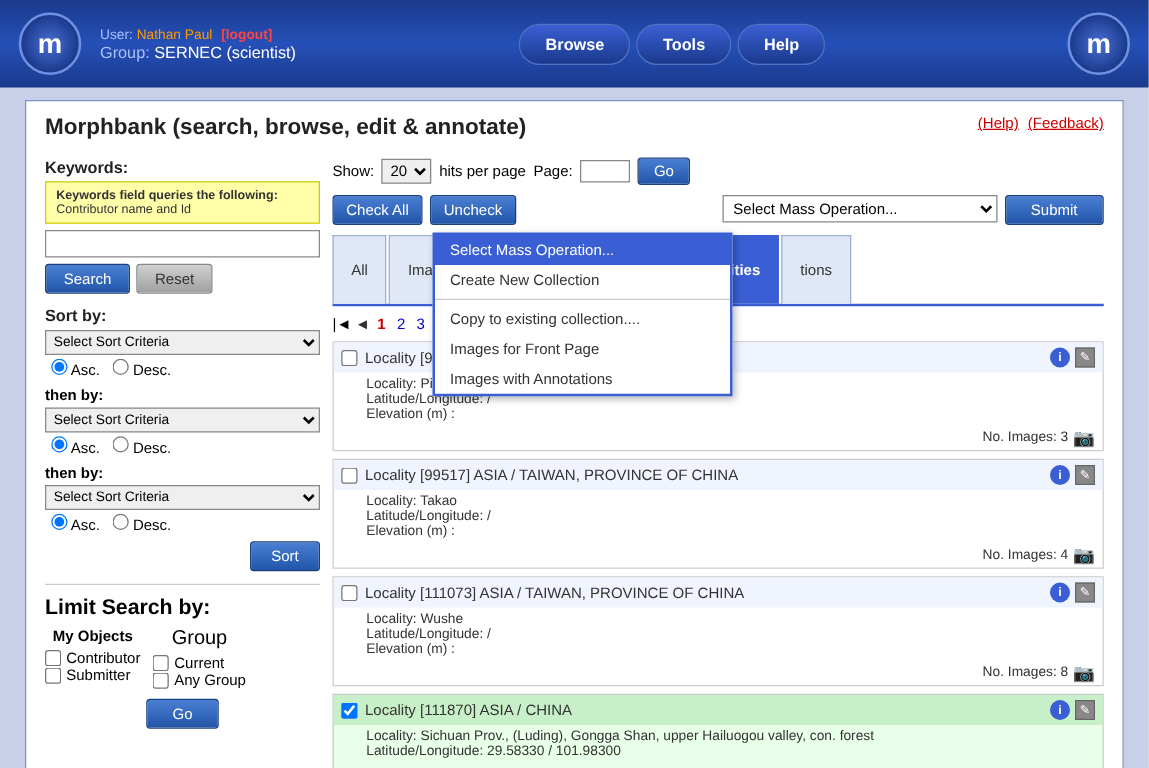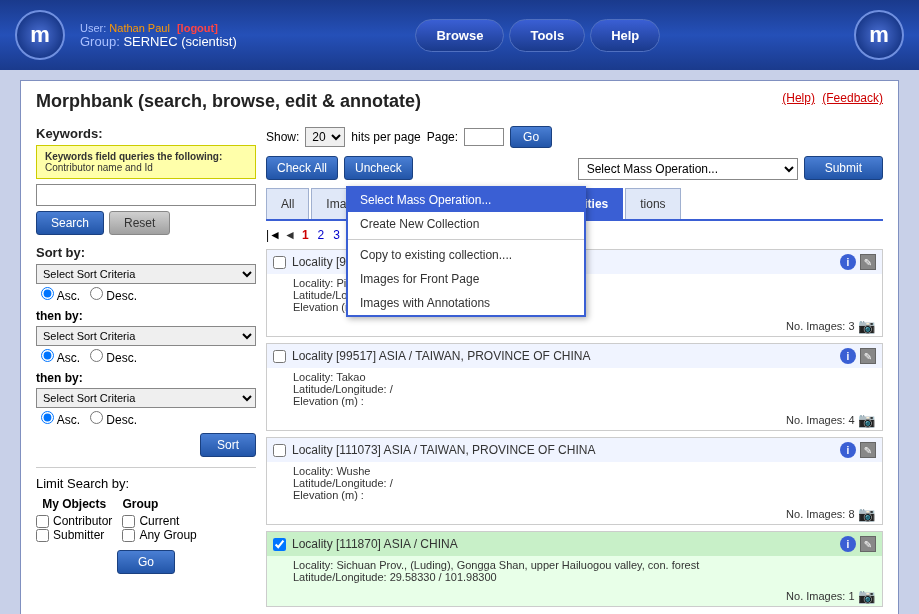--- a/index.html
+++ b/index.html
@@ -31,41 +31,41 @@
     .sidebar-section h3 { font-size: 13px; font-weight: bold; color: #222; margin-bottom: 4px; }
     .keywords-input { width: 100%; border: 1px solid #888; padding: 3px; font-size: 12px; margin-bottom: 5px; }
     .btn-row { display: flex; gap: 5px; }
     .btn-blue { background: linear-gradient(180deg, #4a7fd4 0%, #2255a8 100%); color: #fff; border: 1px solid #1a4080; padding: 4px 14px; cursor: pointer; font-size: 12px; border-radius: 3px; }
     .btn-gray { background: linear-gradient(180deg, #d0d0d0 0%, #a0a0a0 100%); color: #333; border: 1px solid #888; padding: 4px 14px; cursor: pointer; font-size: 12px; border-radius: 3px; }
     .sort-select { width: 100%; border: 1px solid #888; font-size: 11px; padding: 2px; }
     .radio-row { display: flex; gap: 10px; align-items: flex-end; margin: 3px 0 6px 5px; font-size: 12px; }
     .sort-btn-row { display: flex; justify-content: flex-end; }
     .sort-btn { background: linear-gradient(180deg, #4a7fd4 0%, #2255a8 100%); color: #fff; border: 1px solid #1a4080; padding: 4px 16px; cursor: pointer; font-size: 12px; border-radius: 3px; }
     .limit-section { border-top: 1px solid #ccc; padding-top: 8px; }
-    .limit-section h3 { font-size: 13px; font-weight: normal; margin-bottom: 6px; }
+    .limit-section h3 { font-size: 17px; font-weight: bold; margin-bottom: 6px; }
     .limit-row { display: flex; align-items: center; gap: 4px; }
     .go-btn-row { margin-top: 8px; display: flex; justify-content: center; }
     .go-btn { background: linear-gradient(180deg, #4a7fd4 0%, #2255a8 100%); color: #fff; border: 1px solid #1a4080; padding: 4px 20px; cursor: pointer; font-size: 12px; border-radius: 3px; }
 
     
     .main-panel { flex: 1; }
     .show-row { display: flex; align-items: center; gap: 6px; font-size: 12px; margin-bottom: 8px; }
     .show-select { border: 1px solid #888; font-size: 12px; padding: 1px 2px; }
     .page-input { border: 1px solid #888; width: 40px; font-size: 12px; padding: 1px 3px; }
     .go-btn-inline { background: linear-gradient(180deg, #4a7fd4 0%, #2255a8 100%); color: #fff; border: 1px solid #1a4080; padding: 3px 12px; cursor: pointer; font-size: 12px; border-radius: 3px; }
 
     
-    .actions-row { display: flex; align-items: flex-end; gap: 6px; margin-bottom: 8px; position: relative; }
+    .actions-row { display: flex; align-items: flex-start; gap: 6px; margin-bottom: 8px; position: relative; }
     .check-btn { background: linear-gradient(180deg, #4a7fd4 0%, #2255a8 100%); color: #fff; border: 1px solid #1a4080; padding: 4px 10px; cursor: pointer; font-size: 12px; border-radius: 3px; }
     .mass-op-select { border: 1px solid #888; font-size: 12px; padding: 2px 4px; width: 220px; background: #fff; }
     .submit-btn { background: linear-gradient(180deg, #4a7fd4 0%, #2255a8 100%); color: #fff; border: 1px solid #1a4080; padding: 4px 20px; cursor: pointer; font-size: 12px; border-radius: 3px; }
 
     
     .tabs-row { display: flex; border-bottom: 2px solid #3a5fd4; margin-bottom: 6px; }
-    .tab { padding: 8px 14px; cursor: pointer; font-size: 12px; background: #e0e8f8; border: 1px solid #a0b0d0; border-bottom: none; margin-right: 2px; color: #333; }
+    .tab { padding: 20px 14px; cursor: pointer; font-size: 12px; background: #e0e8f8; border: 1px solid #a0b0d0; border-bottom: none; margin-right: 2px; color: #333; }
     .tab.active { background: #3a5fd4; color: #fff; font-weight: bold; border-color: #3a5fd4; }
 
     
     .pagination { display: flex; align-items: center; gap: 3px; font-size: 12px; margin-bottom: 6px; }
     .page-link { color: #0000cc; cursor: pointer; padding: 1px 3px; font-size: 12px; }
     .page-link.current { color: #cc0000; font-weight: bold; }
     .page-nav { color: #333; cursor: pointer; }
     .page-info { color: #333; margin-left: 5px; }
 
     
@@ -178,21 +178,21 @@
             <div class="limit-row">
               <input type="checkbox" style="">
               <span>Contributor</span>
             </div>
             <div class="limit-row">
               <input type="checkbox" style="">
               <span>Submitter</span>
             </div>
           </div>
           <div>
-            <div style="font-weight:bold;text-align:left;font-size:12px;margin-bottom:3px;">Group</div>
+            <div style="font-weight:normal;text-align:center;font-size:16px;margin-bottom:3px;">Group</div>
             <div class="limit-row">
               <input type="checkbox" style="">
               <span>Current</span>
             </div>
             <div class="limit-row">
               <input type="checkbox" style="">
               <span>Any Group</span>
             </div>
           </div>
         </div>

